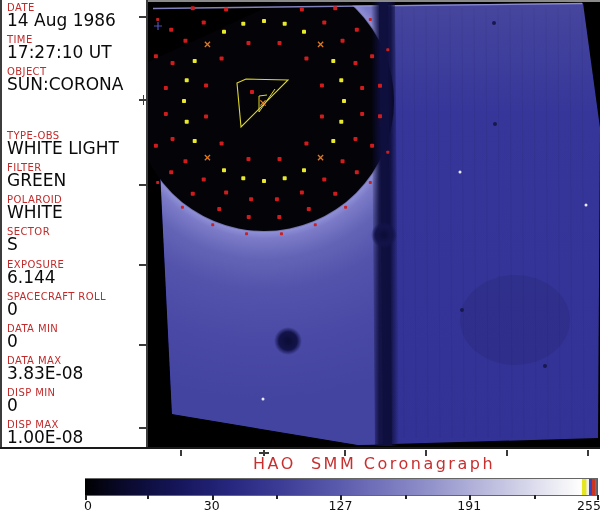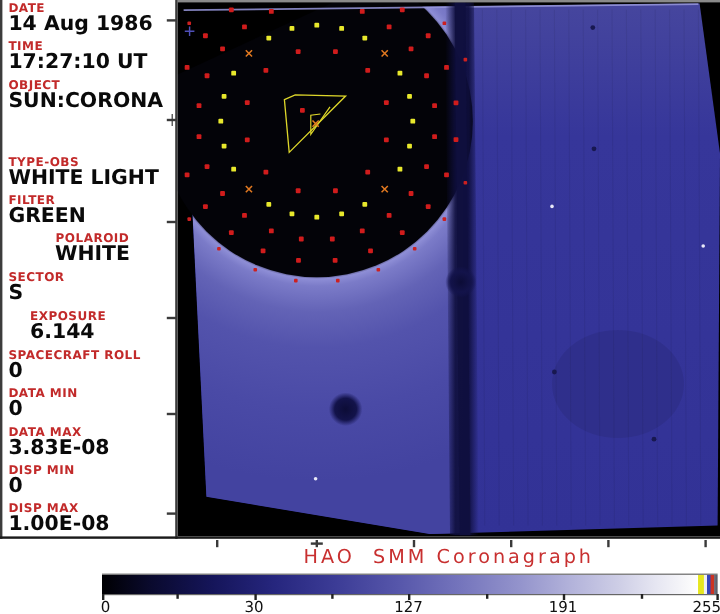--- a/index.html
+++ b/index.html
@@ -2,21 +2,21 @@
 <html><head>
 <meta charset="utf-8">
 <style>
   html,body{margin:0;padding:0;}
   body{
     width:600px;height:512px;position:relative;overflow:hidden;
     background:#ffffff;
     font-family:"DejaVu Sans","Liberation Sans",sans-serif;
   }
   
-  #sidebar{position:absolute;left:0;top:0;width:148px;height:447px;background:#fff;font-weight:bold;}
+  #sidebar{position:absolute;left:0;top:0;width:148px;height:447px;background:#fff;}
   .field{position:absolute;left:7px;width:140px;}
   .field .lbl{font-size:10px;letter-spacing:.4px;line-height:11px;white-space:nowrap;}
   .field .val{font-size:17px;line-height:14px;margin-top:0px;white-space:nowrap;color:#0a0a0a;}
   
   .frame{position:absolute;background:#3c3c3c;}
   
   #image-area{position:absolute;left:148px;top:0;width:452px;height:447px;background:#000;overflow:hidden;}
   
   .tick{position:absolute;background:#3a3a3a;}
   
@@ -55,29 +55,29 @@
       <div class="val">SUN:CORONA</div>
     </div>
     <div class="field" style="top: 130.28px;">
       <div class="lbl" style="color: rgb(194, 42, 42);">TYPE-OBS</div>
       <div class="val">WHITE LIGHT</div>
     </div>
     <div class="field" style="top: 162.35px;">
       <div class="lbl" style="color: rgb(194, 42, 42);">FILTER</div>
       <div class="val">GREEN</div>
     </div>
-    <div class="field" style="top: 194.42px; text-align: center;">
+    <div class="field" style="top: 194.42px;">
       <div class="lbl" style="color: rgb(194, 42, 42);">POLAROID</div>
       <div class="val">WHITE</div>
     </div>
     <div class="field" style="top: 226.49px;">
       <div class="lbl" style="color: rgb(194, 42, 42);">SECTOR</div>
       <div class="val">S</div>
     </div>
-    <div class="field" style="top: 258.56px; margin-left: 18px;">
+    <div class="field" style="top: 258.56px;">
       <div class="lbl" style="color: rgb(194, 42, 42);">EXPOSURE</div>
       <div class="val">6.144</div>
     </div>
     <div class="field" style="top: 290.63px;">
       <div class="lbl" style="color: rgb(194, 42, 42);">SPACECRAFT ROLL</div>
       <div class="val">0</div>
     </div>
     <div class="field" style="top: 322.7px;">
       <div class="lbl" style="color: rgb(194, 42, 42);">DATA MIN</div>
       <div class="val">0</div>

